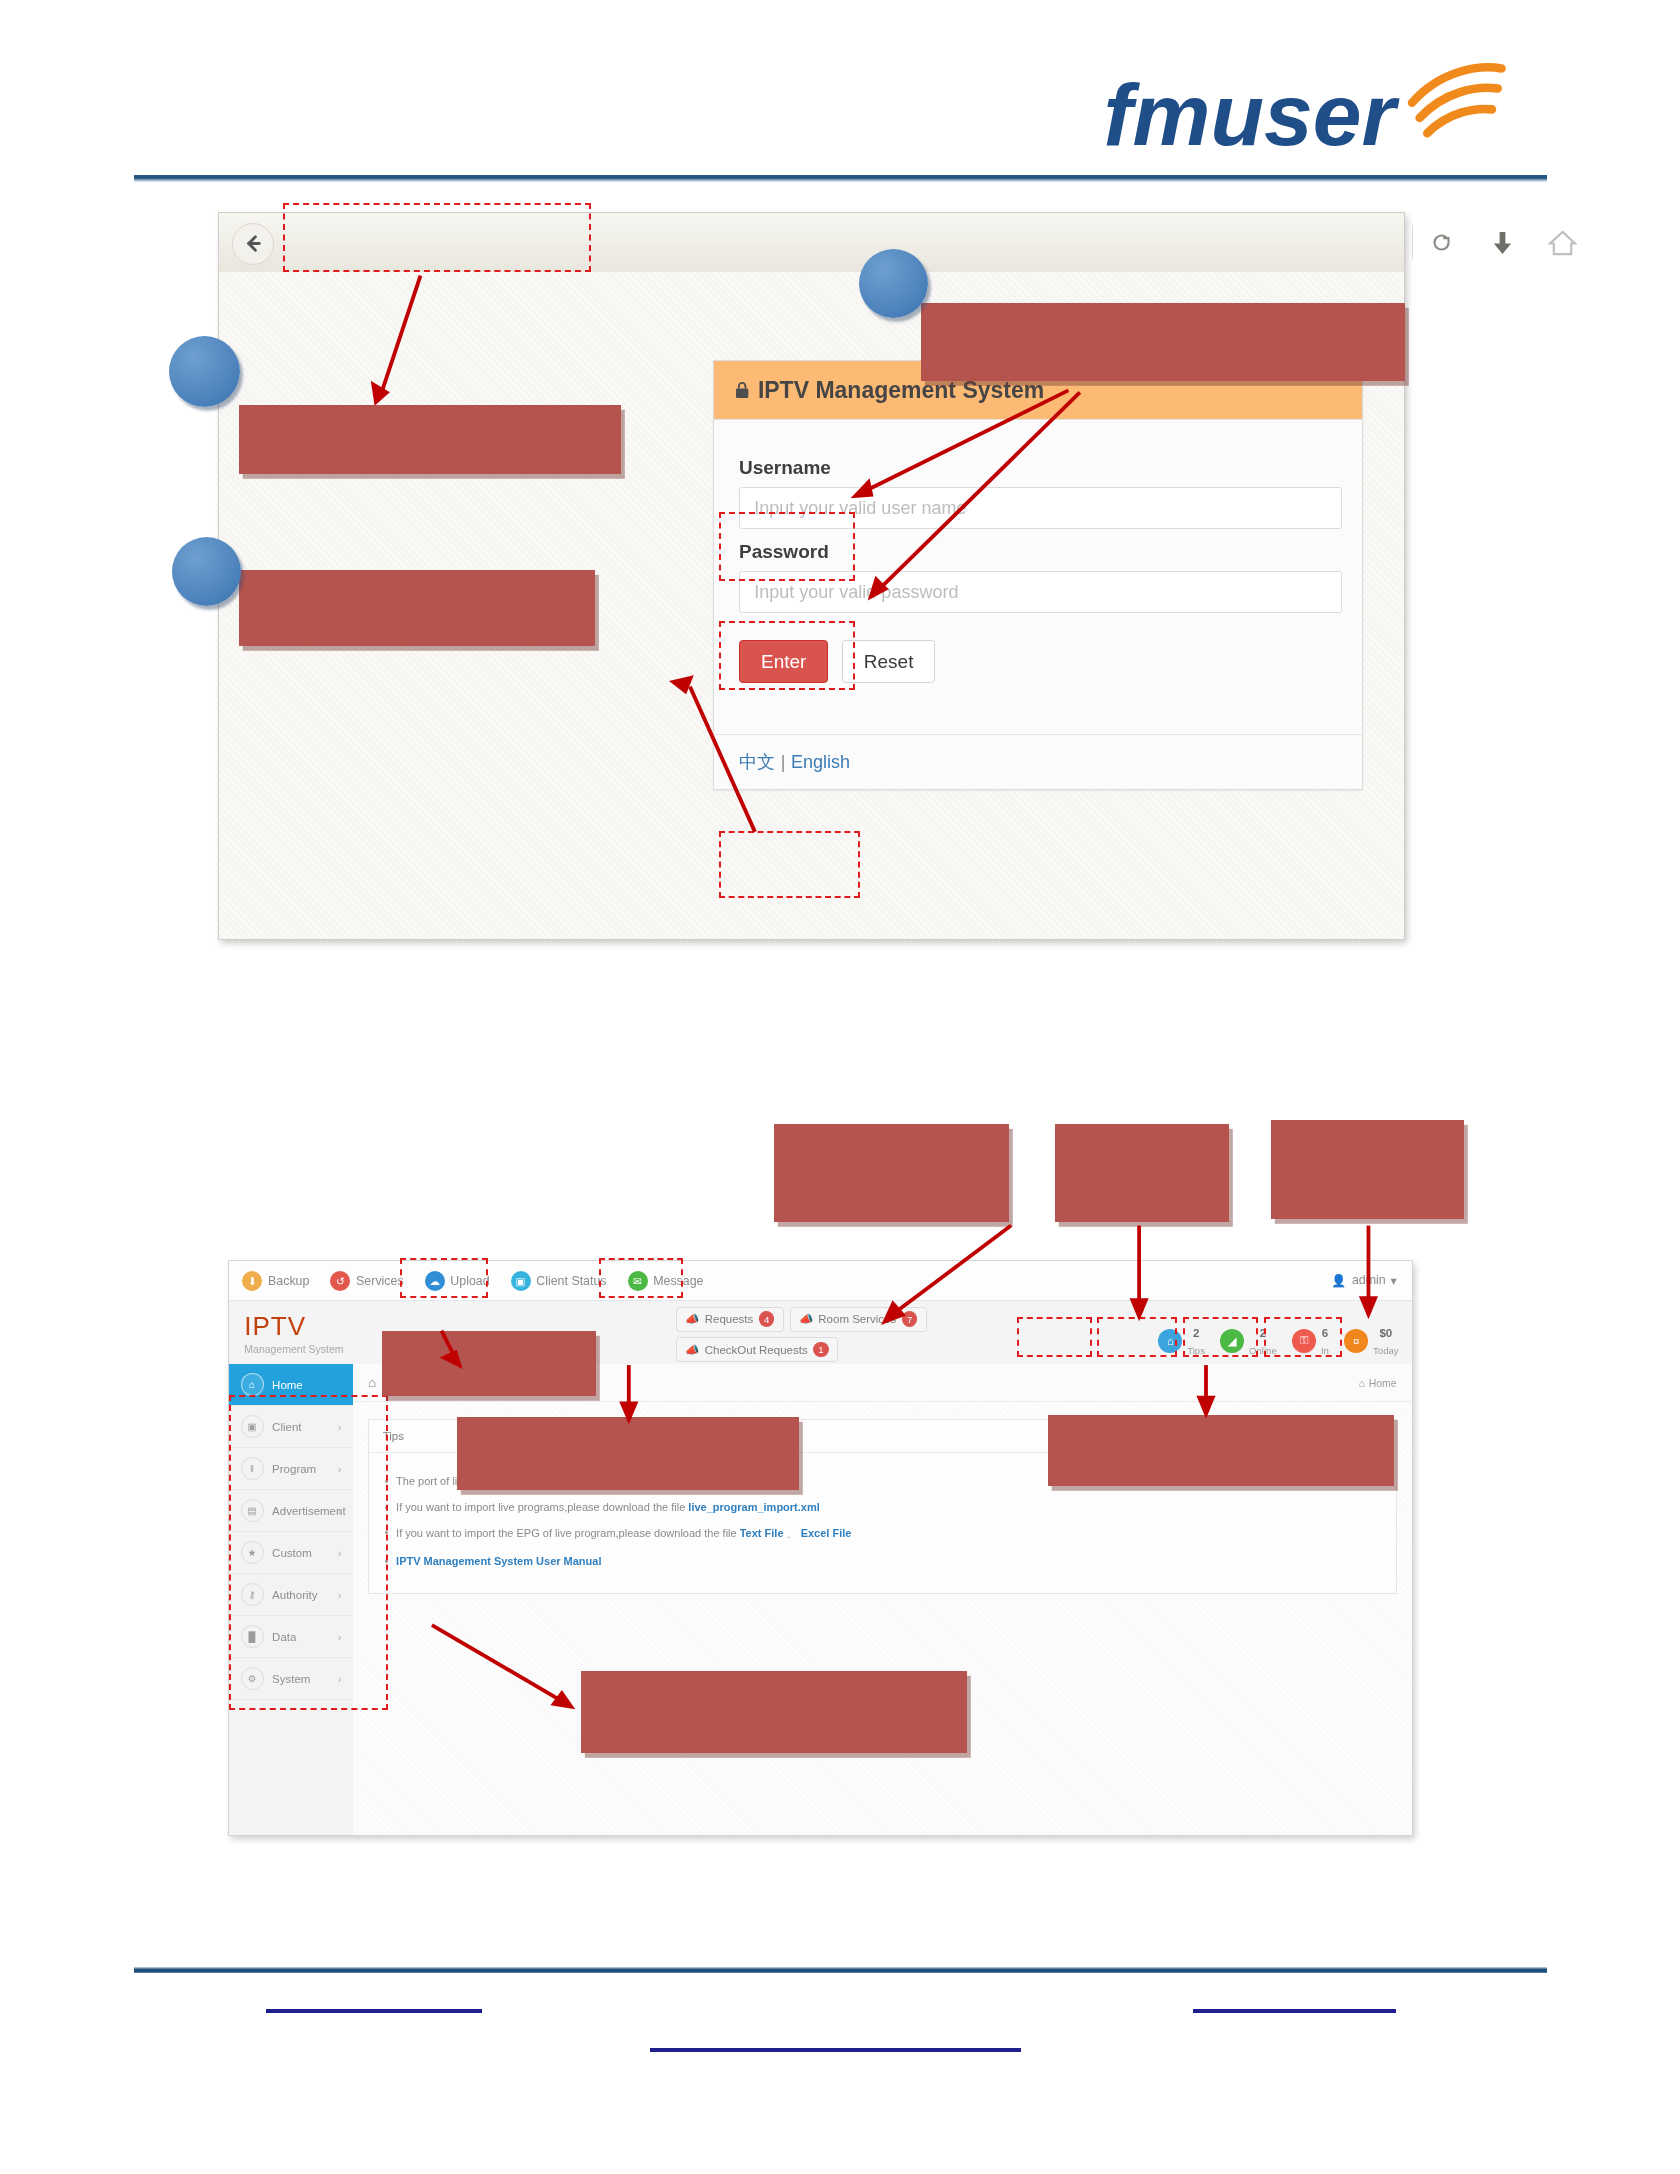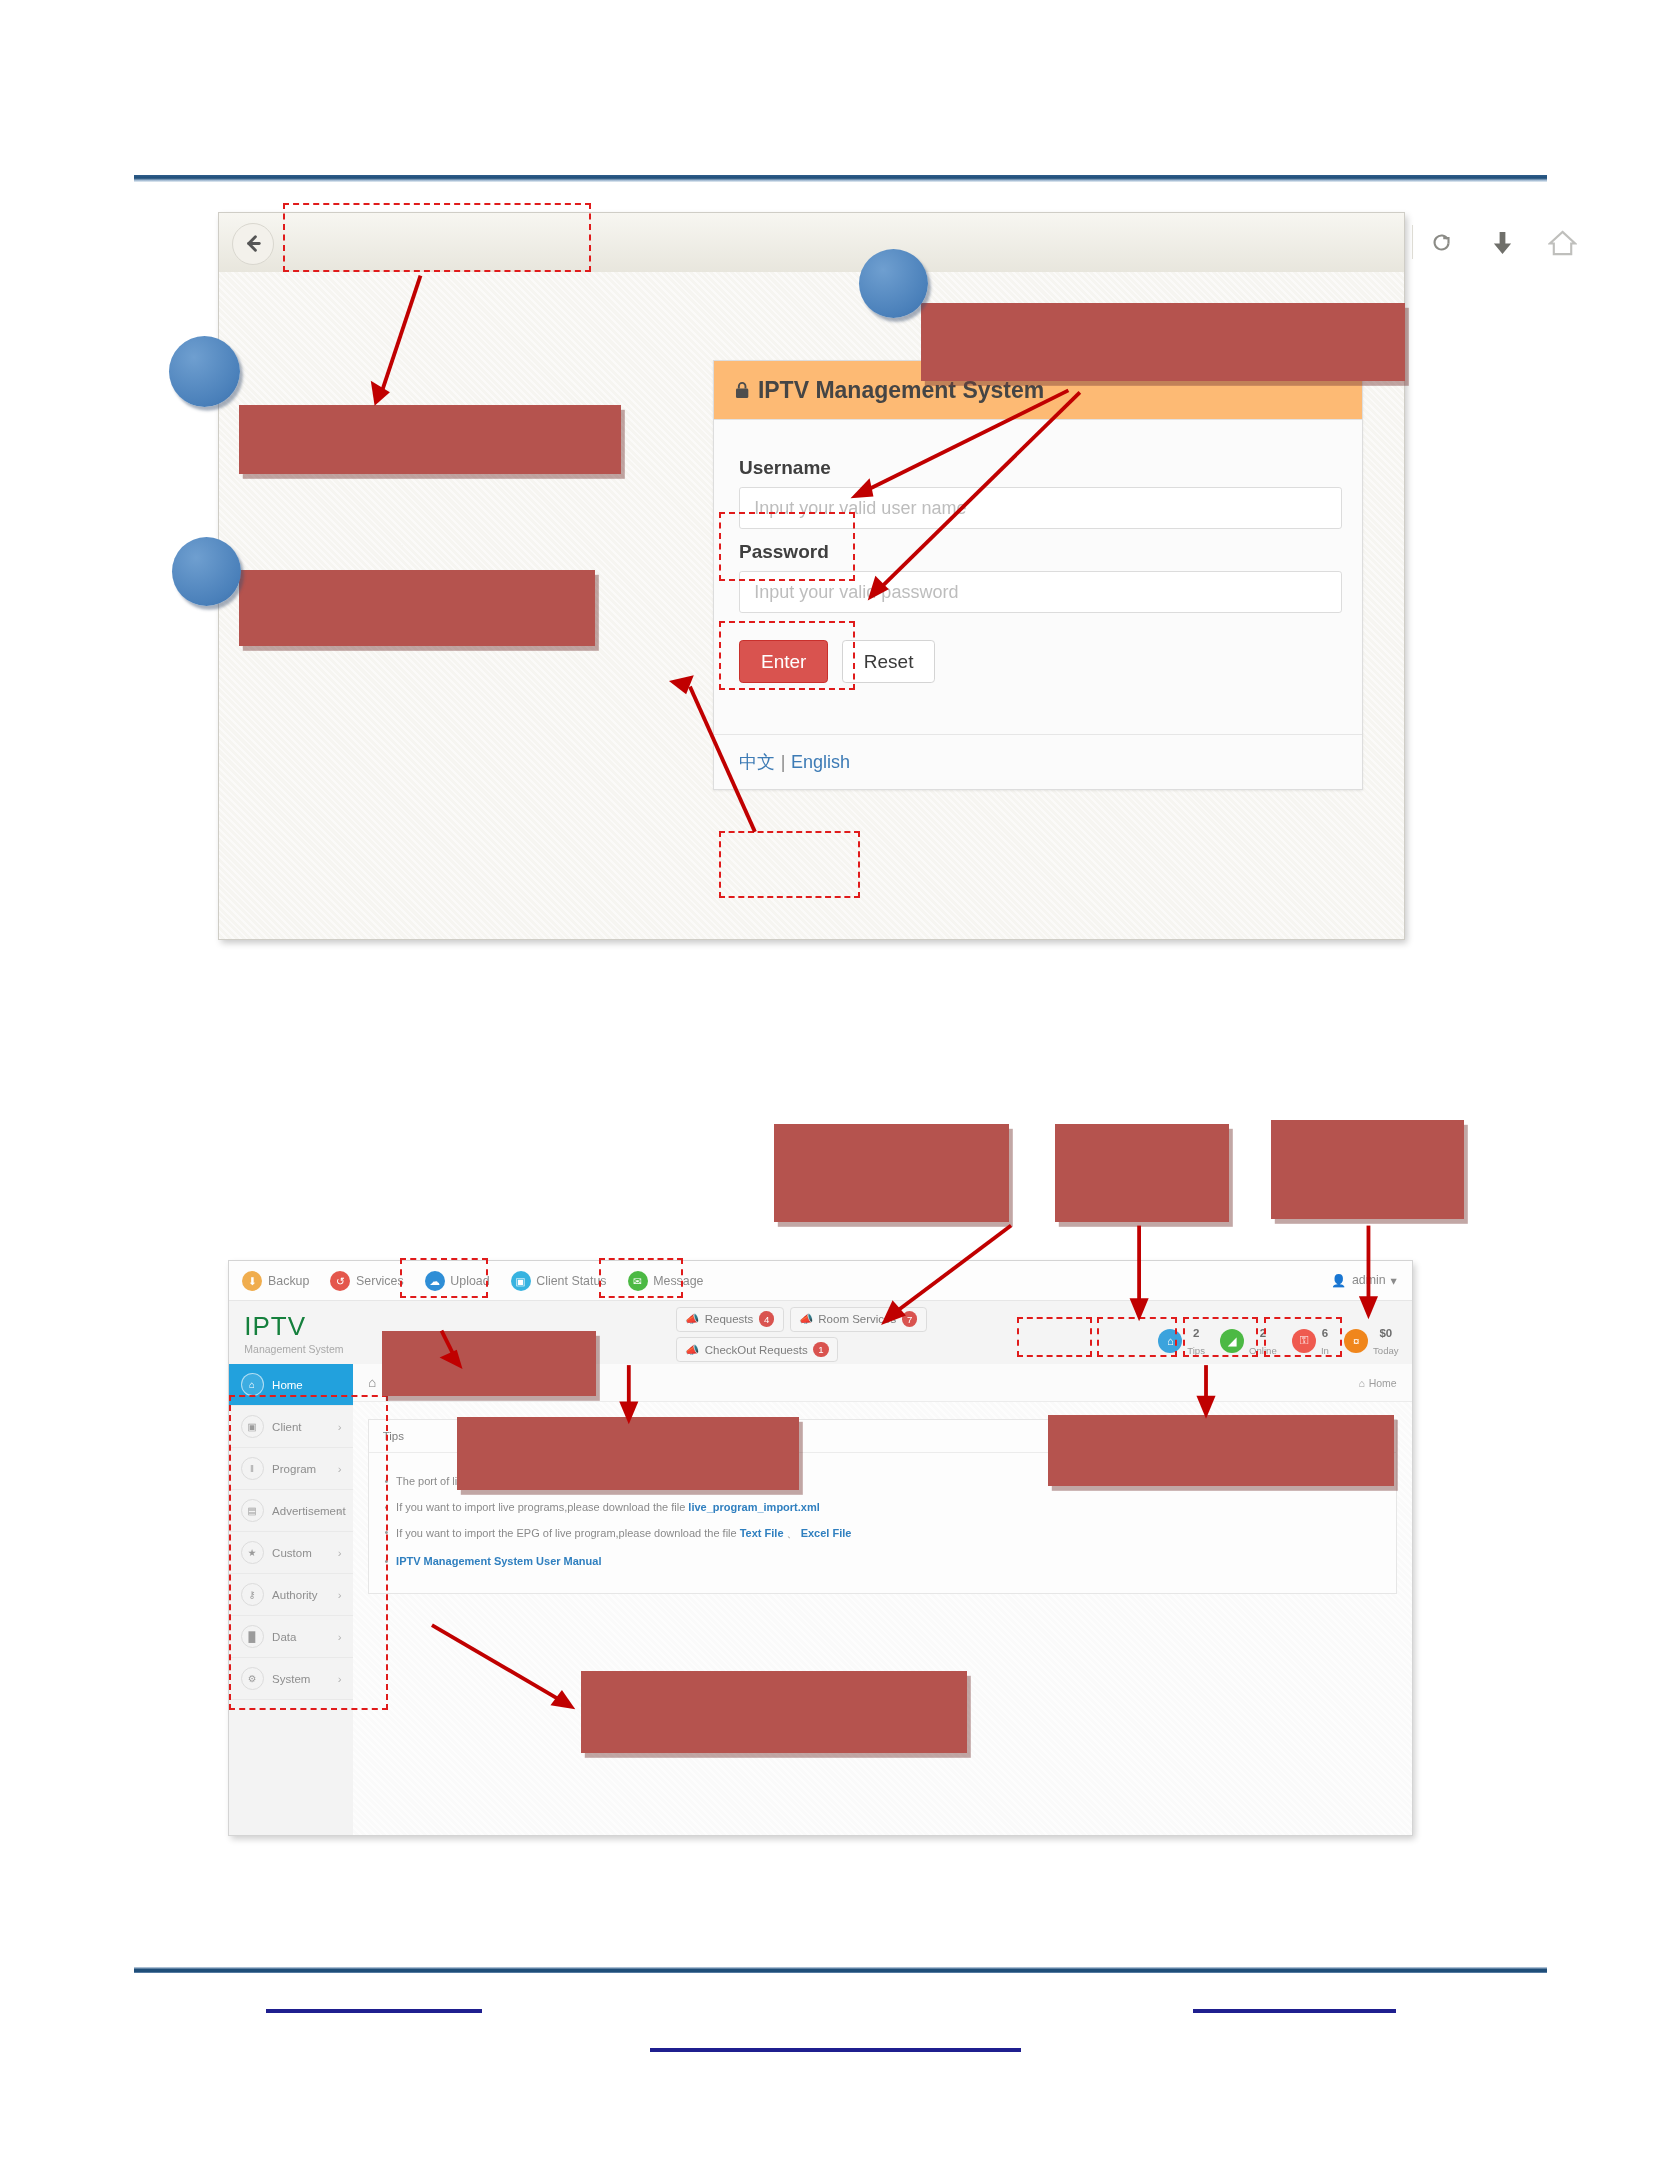--- a/index.html
+++ b/index.html
@@ -73,21 +73,21 @@
     background:#f4f4f4;border:1px solid #d4d4d4;box-shadow:2.9px 3.8px 6.7px rgba(0,0,0,.2);}
   .app-topbar{position:absolute;left:0;top:0;right:0;height:40px;background:#fdfdfd;
     border-bottom:1px solid #e6e6e6;display:flex;align-items:center;padding-left:13.4px;box-sizing:border-box;}
   .tb-item{display:flex;align-items:center;margin-right:21px;font-size:12.4px;color:#8b8b8b;}
   .tb-dot{width:20px;height:20px;border-radius:50%;margin-right:5.7px;display:flex;
     align-items:center;justify-content:center;color:#fff;font-size:10.5px;}
   .tb-admin{position:absolute;right:15.3px;top:11.5px;font-size:12.4px;color:#8b8b8b;display:flex;align-items:center;gap:4.8px;}
 
   .app-brandrow{position:absolute;left:0;top:40px;width:100%;height:63px;}
   .brand-iptv{position:absolute;left:15.3px;top:9.6px;}
-  .brand-iptv .t1{font-size:26px;color:#15803d;letter-spacing:1px;}
+  .brand-iptv .t1{font-size:26px;color:#c2410c;letter-spacing:1px;}
   .brand-iptv .t2{font-size:10.5px;color:#a9a9a9;margin-top:1.9px;text-align:center;}
   .req-wrap{position:absolute;left:447px;top:5.7px;}
   .req-btn{display:inline-flex;align-items:center;background:#f6f6f6;border:1px solid #dcdcdc;
     border-radius:3.8px;font-size:11.5px;color:#7d7d7d;padding:3.8px 8.6px;margin:0 5.7px 5.7px 0;}
   .req-btn .meg{margin-right:4.8px;font-size:11.5px;}
   .req-badge{background:#d9534f;color:#fff;border-radius:50%;width:15.3px;height:15.3px;
     display:inline-flex;align-items:center;justify-content:center;font-size:9.6px;margin-left:5.7px;}
   .stats{position:absolute;right:13.4px;top:23px;display:flex;gap:15.3px;}
   .stat{display:flex;align-items:center;gap:4.8px;}
   .stat .sicon{width:24px;height:24px;border-radius:50%;display:flex;align-items:center;justify-content:center;color:#fff;font-size:11.5px;}
@@ -121,20 +121,30 @@
   
   .foot-rule{position:absolute;left:134px;top:1967px;width:1413px;height:5.7px;
     background:linear-gradient(to bottom,#cfdcea 0%,#1f4e79 40%,#1f4e79 75%,#6f90b4 100%);}
   .flink{position:absolute;height:3.8px;background:#1f1f8f;}
 </style>
 </head>
 <body>
 
 <div class="page">
 
+  <div class="brand-logo">
+    <svg viewBox="0 0 430 105" xmlns="http://www.w3.org/2000/svg">
+      <g fill="none" stroke="#f08a1c" stroke-width="9" stroke-linecap="round">
+        <path d="M330 48 C360 14, 400 8, 424 12"></path>
+        <path d="M338 64 C364 36, 398 30, 420 33"></path>
+        <path d="M346 80 C368 58, 396 53, 414 55"></path>
+      </g>
+      <text x="6" y="92" font-family="Liberation Sans, sans-serif" font-size="92" font-weight="bold" font-style="italic" fill="#1f4e89">fmuser</text>
+    </svg>
+  </div>
   <div class="header-rule"></div>
 
   <div class="shot1">
     <div class="bw-toolbar">
       <div class="bw-back">
         <svg viewBox="0 0 24 24">
             <path d="M14 5 L7 12 L14 19" stroke="#555" stroke-width="3" fill="none" stroke-linecap="round" stroke-linejoin="round"></path>
             <path d="M7 12 H18" stroke="#555" stroke-width="3" stroke-linecap="round"></path>
           </svg>
       </div>

